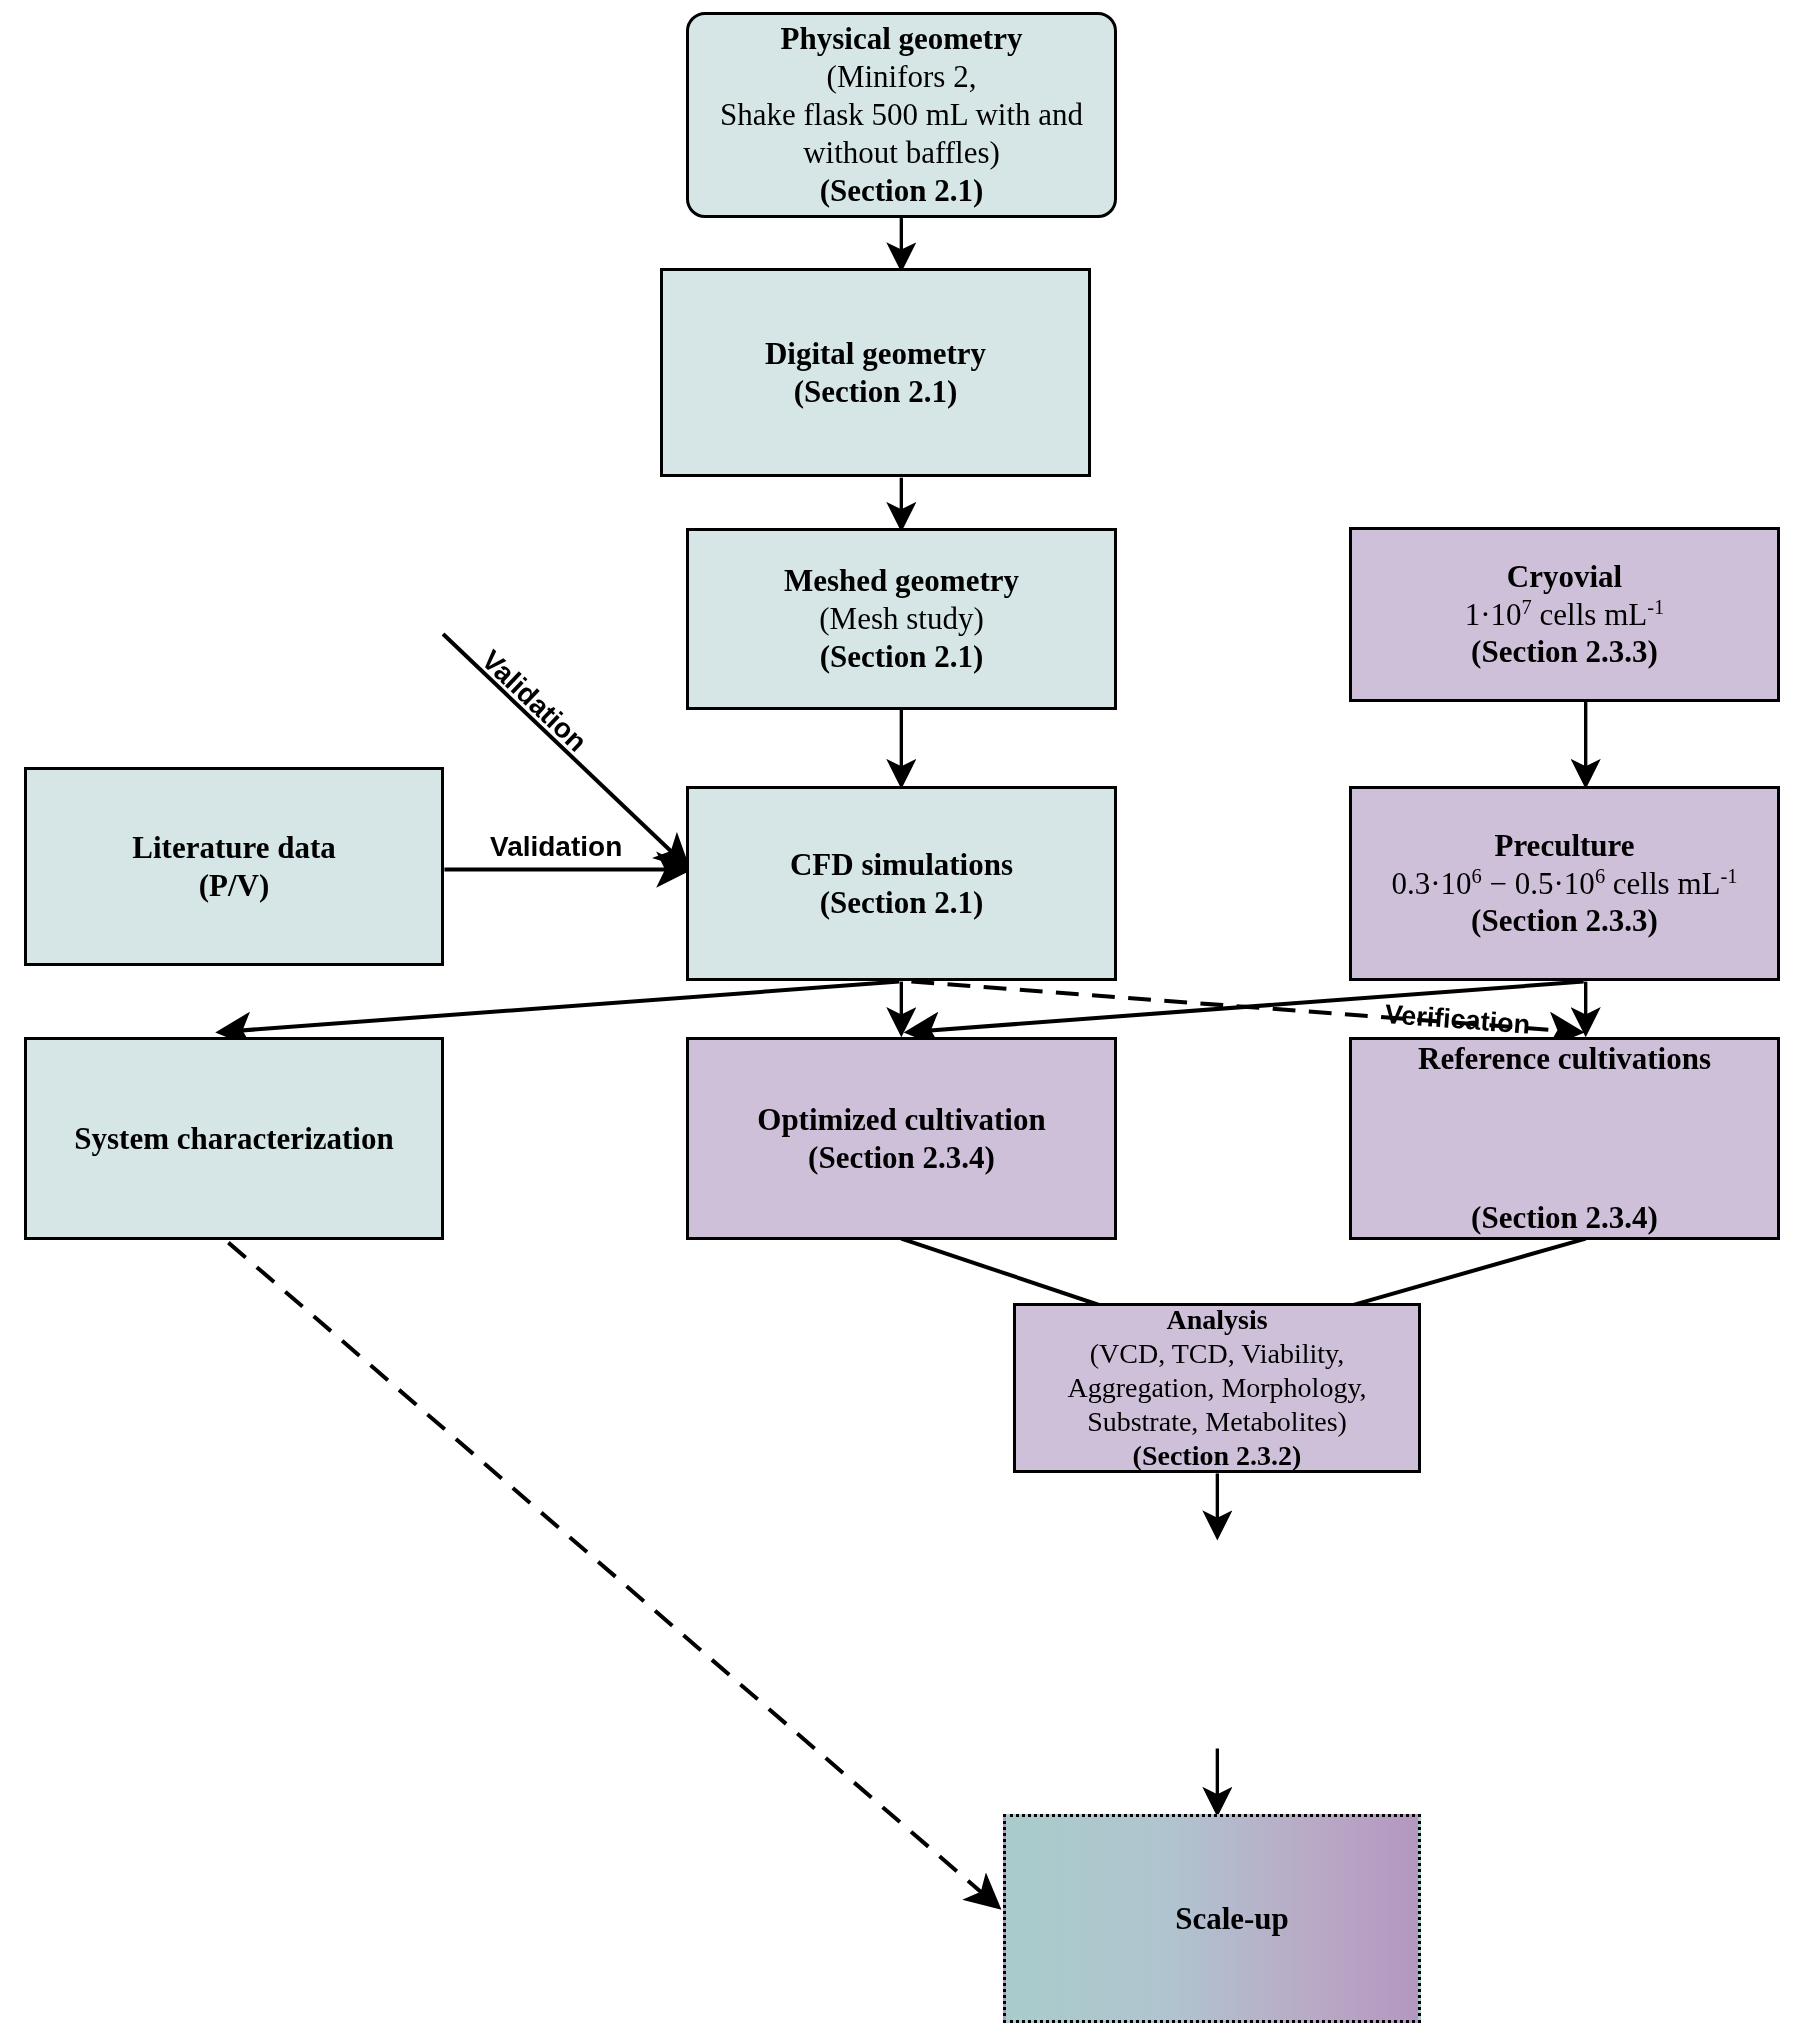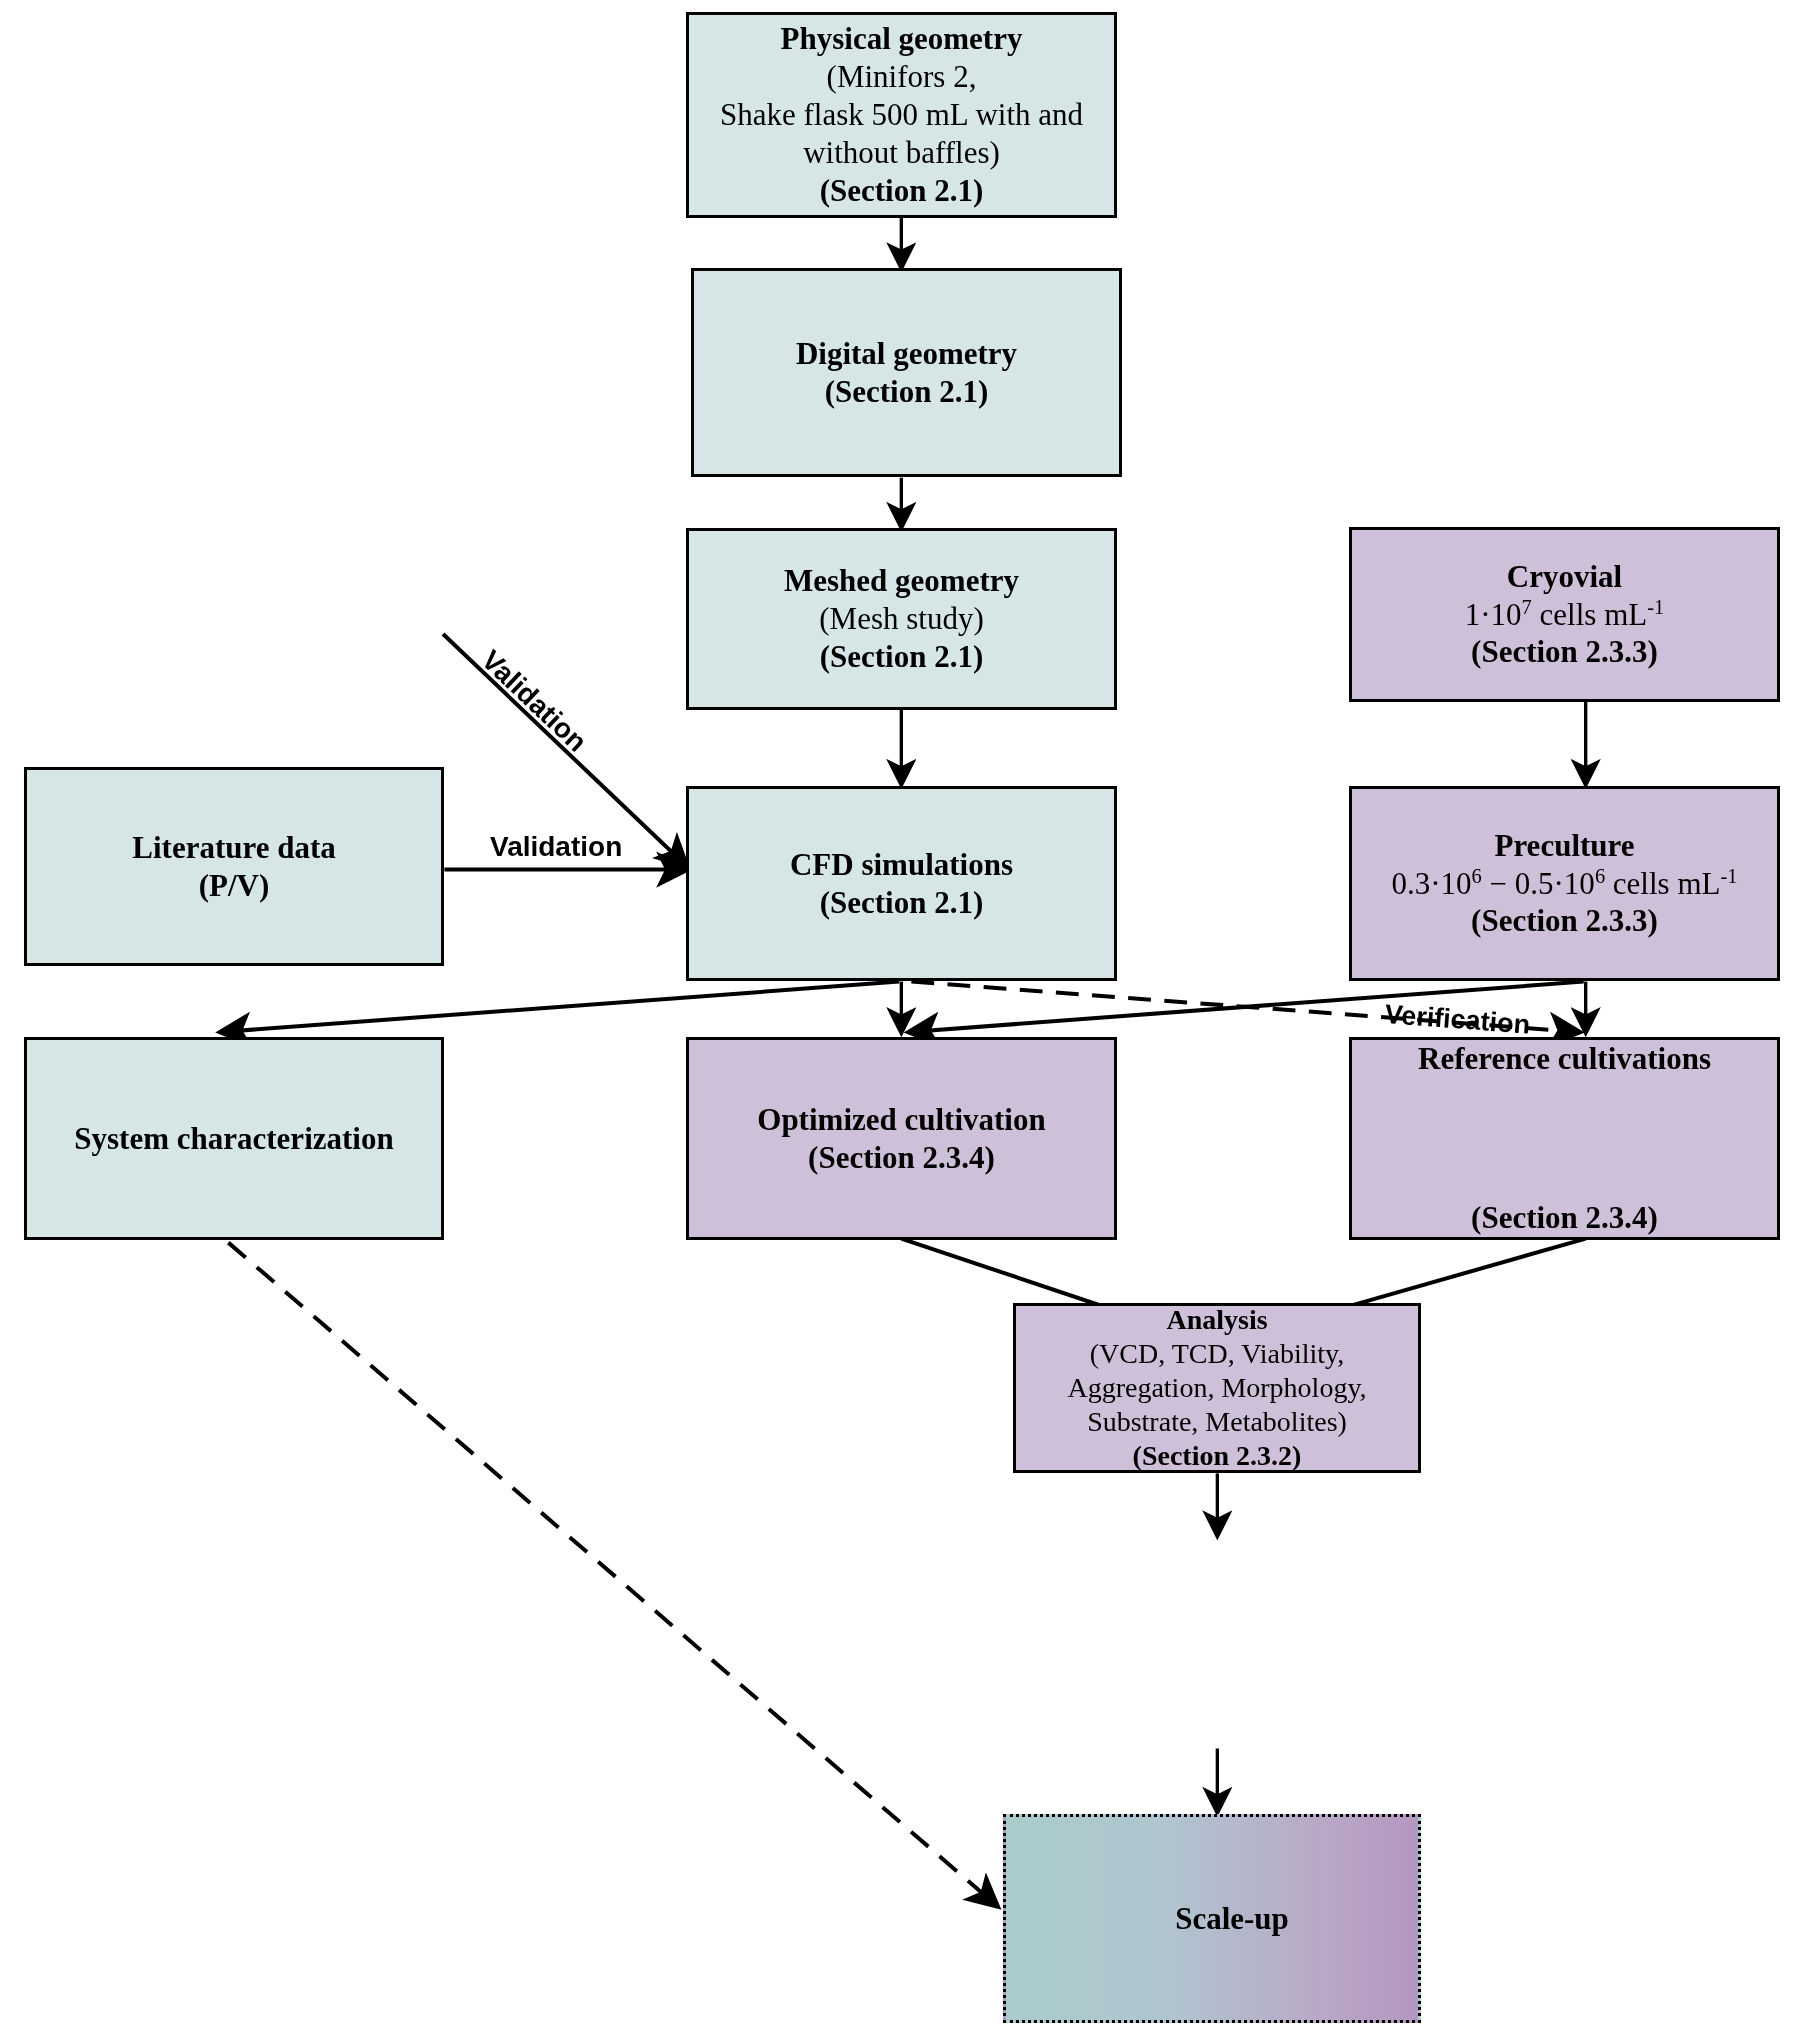--- a/index.html
+++ b/index.html
@@ -95,29 +95,29 @@
 
     <line x1="2363" y1="1846" x2="1838" y2="1996" stroke="#000" stroke-width="6" marker-end="url(#arrow)"></line>
 
     <line x1="1814" y1="2196" x2="1814" y2="2288" stroke="#000" stroke-width="5" marker-end="url(#arrow)"></line>
 
     <line x1="1814" y1="2606" x2="1814" y2="2700" stroke="#000" stroke-width="5" marker-end="url(#arrow)"></line>
 
     <line x1="340" y1="1852" x2="1485" y2="2840" stroke="#000" stroke-width="6" stroke-dasharray="34 22" marker-end="url(#arrow)"></line>
   </svg>
 
-  <div class="node teal" style="left:686px; top:12px; width:431px; height:206px;">
+  <div class="node teal" style="left:686px; top:12px; width:431px; height:206px;border-radius:19px;">
     <span class="ln b">Physical geometry</span>
     <span class="ln n">(Minifors 2,</span>
     <span class="ln n">Shake flask 500 mL with and</span>
     <span class="ln n">without baffles)</span>
     <span class="ln b">(Section 2.1)</span>
   </div>
 
-  <div class="node teal" style="left:691px; top:268px; width:431px; height:209px;">
+  <div class="node teal" style="left:660px; top:268px; width:431px; height:209px;">
     <span class="ln b">Digital geometry</span>
     <span class="ln b">(Section 2.1)</span>
   </div>
 
   <div class="node teal" style="left:686px; top:528px; width:431px; height:182px;">
     <span class="ln b">Meshed geometry</span>
     <span class="ln n">(Mesh study)</span>
     <span class="ln b">(Section 2.1)</span>
   </div>
 

